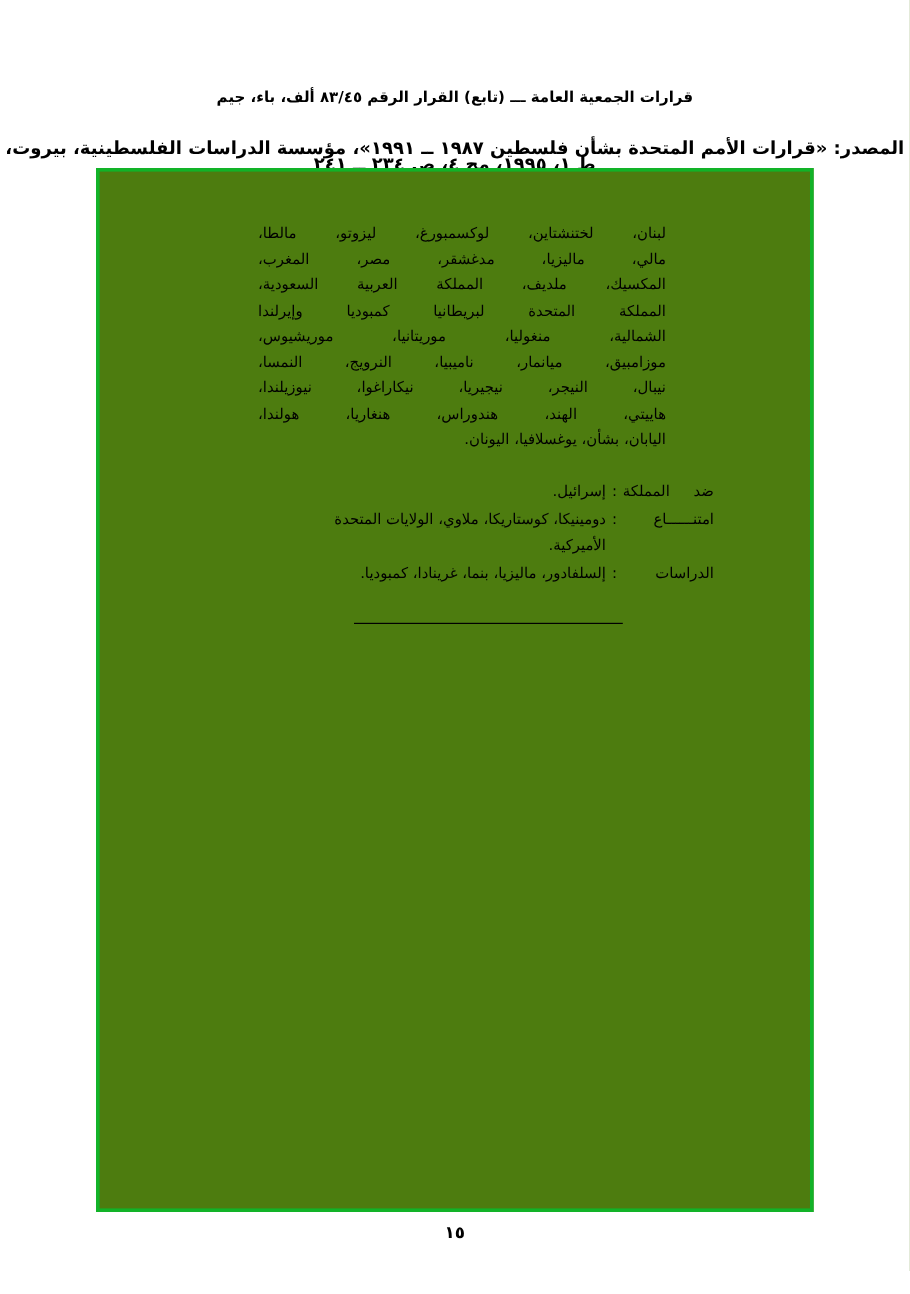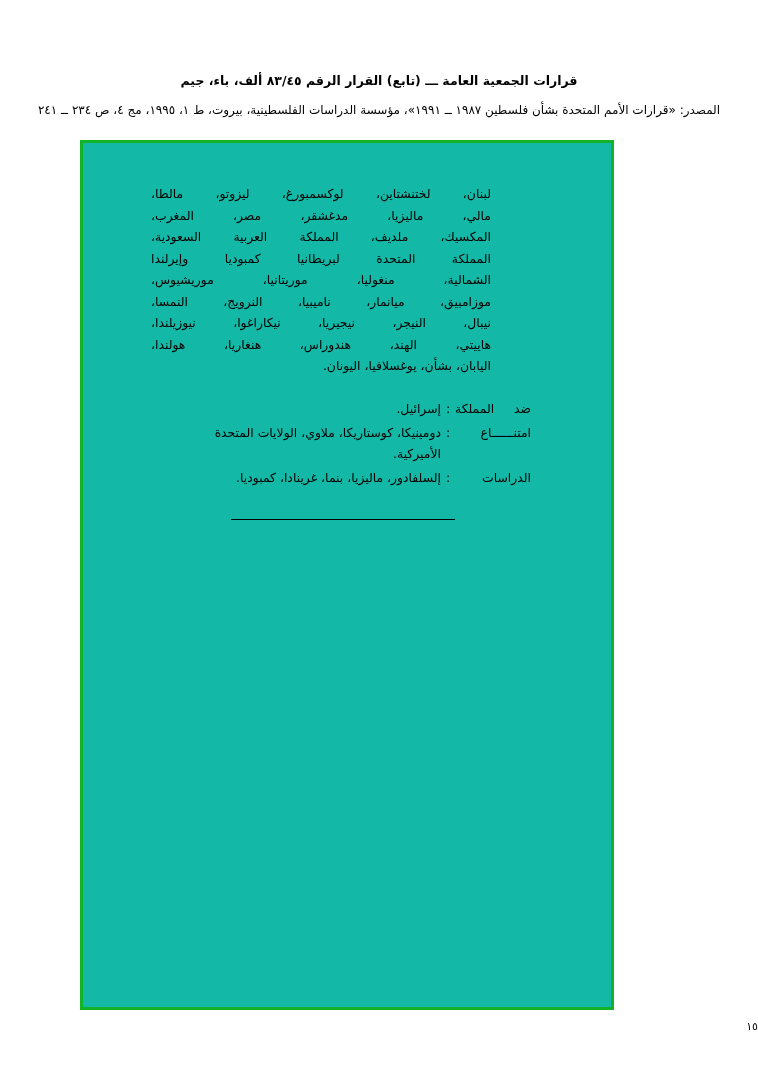--- a/index.html
+++ b/index.html
@@ -32,38 +32,38 @@
   }
   .doc-title {
     font-size: 12.5px;
     font-weight: bold;
     letter-spacing: 0px;
     line-height: 18px;
     color: #000;
     direction: rtl;
   }
   .doc-source {
-    margin-top: 13px;
-    font-size: 12px;
-    font-weight: normal;
+    margin-top: 26px;
+    font-size: 15px;
+    font-weight: bold;
     line-height: 14px;
     color: #000;
     direction: rtl;
   }
 
   
   .frame {
     position: absolute;
     top: 140px;
     left: 80px;
-    width: 534px;
+    width: 598px;
     height: 870px;
     border: 3px solid #12b328;
     box-sizing: border-box;
-    background: #14b8a6;
+    background: #4d7c0f;
   }
 
   
   .body-block {
     position: absolute;
     top: 40px;
     right: 120px;
     width: 340px;
     direction: rtl;
     text-align: justify;
@@ -122,22 +122,23 @@
     height: 0;
     border-top: 1.6px solid #000;
   }
 
   
   .page-number {
     position: absolute;
     top: 1020px;
     left: 0;
     right: 0;
-    font-size: 11px;
-    font-weight: normal;
+    text-align: center;
+    font-size: 14px;
+    font-weight: bold;
     direction: rtl;
   }
 </style>
 </head>
 <body>
 
 <div class="page">
 
   <div class="doc-header">
     <div class="doc-title">قرارات الجمعية العامة ـــ (تابع) القرار الرقم ٨٣/٤٥ ألف، باء، جيم</div>

